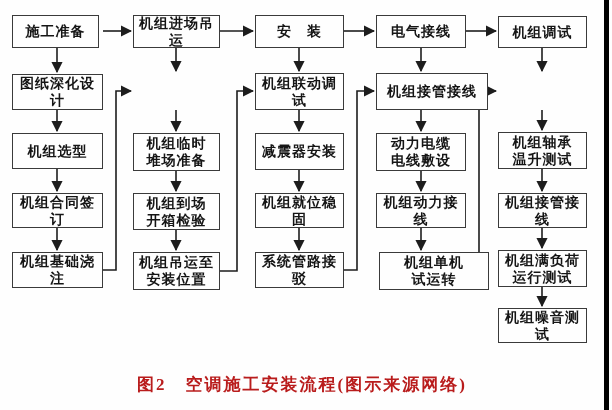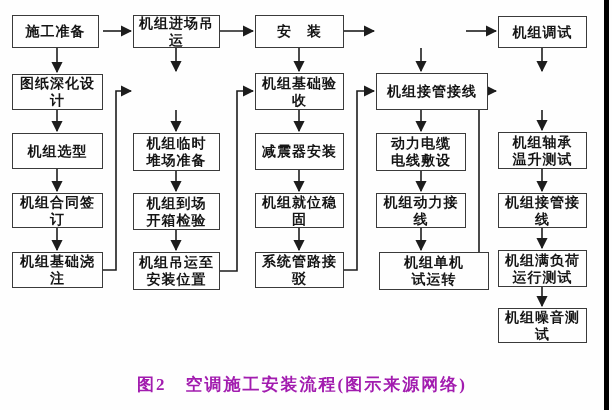--- a/index.html
+++ b/index.html
@@ -23,21 +23,21 @@
     white-space:pre-line;
     z-index:2;
   }
   #connectors{
     position:absolute;left:0;top:0;z-index:1;
   }
   #caption{
     position:absolute;left:0;top:373px;width:604px;
     text-align:center;
     font-family:"Liberation Serif","DejaVu Serif",serif;
-    font-size:17px;font-weight:bold;color:#a21caf;
+    font-size:17px;font-weight:bold;color:#b91c1c;
     letter-spacing:2px;
   }
   #right-bar{
     position:absolute;top:0;left:604px;width:5px;height:410px;
     z-index:3;
   }
 </style>
 </head>
 <body>
 
@@ -117,25 +117,26 @@
 
   <div class="flow-box" style="left:133px;top:15px;width:87px;height:33px">机组进场吊运</div>
   <div class="flow-box" style="left:133px;top:133px;width:87px;height:38px">机组临时
 堆场准备</div>
   <div class="flow-box" style="left:133px;top:193px;width:87px;height:37px">机组到场
 开箱检验</div>
   <div class="flow-box" style="left:133px;top:252px;width:87px;height:38px">机组吊运至
 安装位置</div>
 
   <div class="flow-box" style="left:255px;top:15px;width:89px;height:33px">安　装</div>
-  <div class="flow-box" style="left:255px;top:73px;width:89px;height:37px">机组基础验收</div>
+  <div class="flow-box" style="left:255px;top:73px;width:89px;height:37px">机组联动调试</div>
   <div class="flow-box" style="left:255px;top:133px;width:89px;height:37px">减震器安装</div>
   <div class="flow-box" style="left:255px;top:252px;width:89px;height:36px">系统管路接驳</div>
   <div class="flow-box" style="left:255px;top:193px;width:89px;height:35px">机组就位稳固</div>
 
+  <div class="flow-box" style="left:376px;top:15px;width:90px;height:33px">电气接线</div>
   <div class="flow-box" style="left:376px;top:73px;width:112px;height:37px">机组接管接线</div>
   <div class="flow-box" style="left:376px;top:133px;width:90px;height:38px">动力电缆
 电线敷设</div>
   <div class="flow-box" style="left:376px;top:193px;width:90px;height:35px">机组动力接线</div>
   <div class="flow-box" style="left:379px;top:252px;width:110px;height:38px">机组单机
 试运转</div>
 
   <div class="flow-box" style="left:498px;top:16px;width:89px;height:32px">机组调试</div>
   <div class="flow-box" style="left:498px;top:132px;width:89px;height:37px">机组轴承
 温升测试</div>

